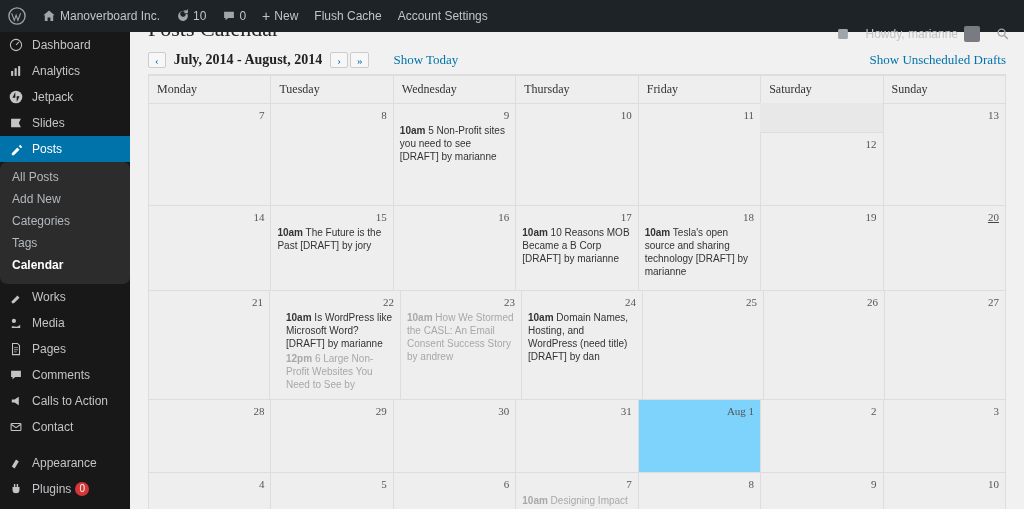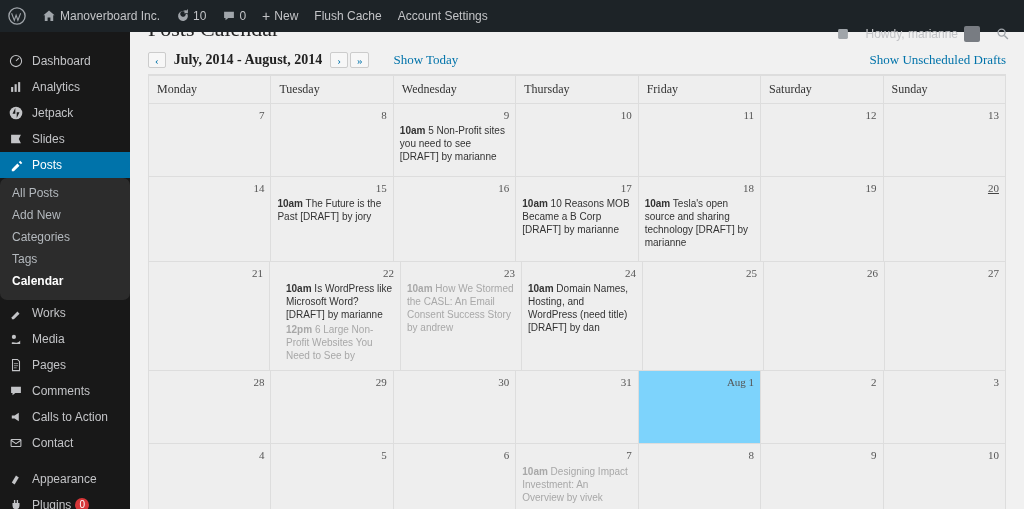--- a/index.html
+++ b/index.html
@@ -7,21 +7,21 @@
 
   
   .adminbar { position: fixed; top: 0; left: 0; right: 0; height: 32px; background: #1d2327; color: #c3c4c7; display: flex; align-items: center; z-index: 100; font-size: 12px; }
   .adminbar .left { display: flex; align-items: flex-end; height: 100%; }
   .adminbar .right { margin-left: auto; display: flex; align-items: center; height: 100%; padding-right: 6px; margin-top: 36px; }
   .adminbar .item { display: flex; align-items: center; padding: 0 8px; height: 100%; white-space: nowrap; cursor: pointer; }
   .adminbar .item svg, .adminbar .icon svg { display: block; }
   .avatar { width: 16px; height: 16px; background: #787c82; margin-left: 6px; border-radius: 2px; }
 
   
-  .sidebar { position: fixed; top: 32px; bottom: 0; left: 0; width: 130px; background: #181818; color: #c3c4c7; padding-top: 16px; overflow: hidden; font-size: 12px; }
+  .sidebar { position: fixed; top: 32px; bottom: 0; left: 0; width: 130px; background: #181818; color: #c3c4c7; padding-top: 0; overflow: hidden; font-size: 12px; }
   .sb-item { display: flex; align-items: center; padding: 6px 8px; cursor: pointer; color: #c3c4c7; }
   .sb-item.top { font-weight: 400; }
   .sb-item.current { background: #0073aa; color: #fff; position: relative; }
   .sb-item.current::after { content: ""; position: absolute; right: -10px; top: 50%; margin-top: -10px; border: 10px solid transparent; border-left-color: #0073aa; }
   .sb-icon { width: 16px; margin-right: 8px; display: flex; align-items: center; justify-content: center; }
   .sb-sub { background: #2c2c2c; padding: 4px 0 8px; border-radius: 7px; }
   .sb-sub .sub-item { padding: 4px 8px 4px 12px; color: #b4b9be; font-size: 12px; cursor: pointer; }
   .sb-sub .sub-item.current-sub { color: #fff; font-weight: 600; }
   .sb-sep { height: 10px; }
   .plugin-badge { display:inline-block; min-width:14px; height:14px; line-height:14px; text-align:center; border-radius:7px; background:#d63638; color:#fff; font-size:10px; margin-left:4px; padding:0 4px;}
@@ -35,21 +35,21 @@
   .cal-header { display: flex; align-items: center; margin-bottom: 6px; font-family: Georgia, serif; }
   .cal-header .nav { display: flex; align-items: center; gap: 2px; }
   .cal-header .navbtn { border: 1px solid #ccc; background: #f7f7f7; padding: 1px 6px; font-size: 11px; color: #0073aa; border-radius: 2px; cursor: pointer; }
   .cal-header .range { font-weight: 700; font-family: Georgia, serif; font-size: 14px; color: #222; margin: 0 6px; }
   .cal-header .link { color: #0073aa; font-size: 13px; margin-left: 24px; cursor: pointer; }
   .cal-header .link.right { margin-left: auto; margin-right: 0; }
 
   
   .calendar { width: 100%; border: 1px solid #ddd; background:#e8e8e8; }
   .cal-row { display: flex; }
-  .cal-head { background: #f5f5f5; }
+  .cal-head { background: #f5f5f5; justify-content: center; }
   .cal-head .cal-cell { font-family: Georgia, serif; font-size: 12px; color: #333; padding: 6px 8px; }
   .cal-cell { flex: 1 1 0; border-left: 1px solid #ddd; border-top: 1px solid #ddd; min-width: 0; background: #eeeeee; }
   .cal-cell:first-child { border-left: 0; }
   .cal-body .cal-cell { min-height: 75px; padding: 4px 6px 6px; position: relative; font-size: 10px; line-height: 1.3; }
   .cal-body .cal-cell.today { background: #7dd3fc; }
   .daynum { text-align: right; font-size: 11px; color: #555; font-family: Georgia, serif; margin-bottom: 2px; }
   .event { color: #333; cursor: pointer; margin-bottom: 2px; }
   .event.faded { color: #a8a8a8; }
   .event .time { font-weight: 600; }
 
@@ -283,21 +283,21 @@
           <div class="cal-cell" style="min-height: 73px;">
             <div class="daynum">9</div>
             <div class="event"><span class="time">10am</span> 5 Non-Profit sites you need to see [DRAFT] by marianne</div>
           </div>
           <div class="cal-cell" style="min-height: 73px;">
             <div class="daynum">10</div>
           </div>
           <div class="cal-cell" style="min-height: 73px;">
             <div class="daynum">11</div>
           </div>
-          <div class="cal-cell" style="min-height: 73px;">
+          <div class="cal-cell" style="min-height: 73px; margin-top: 29px;">
             <div class="daynum">12</div>
           </div>
           <div class="cal-cell" style="min-height: 73px;">
             <div class="daynum">13</div>
           </div>
         </div>
         <div class="cal-row cal-body">
           <div class="cal-cell" style="min-height: 85px;">
             <div class="daynum">14</div>
           </div>

